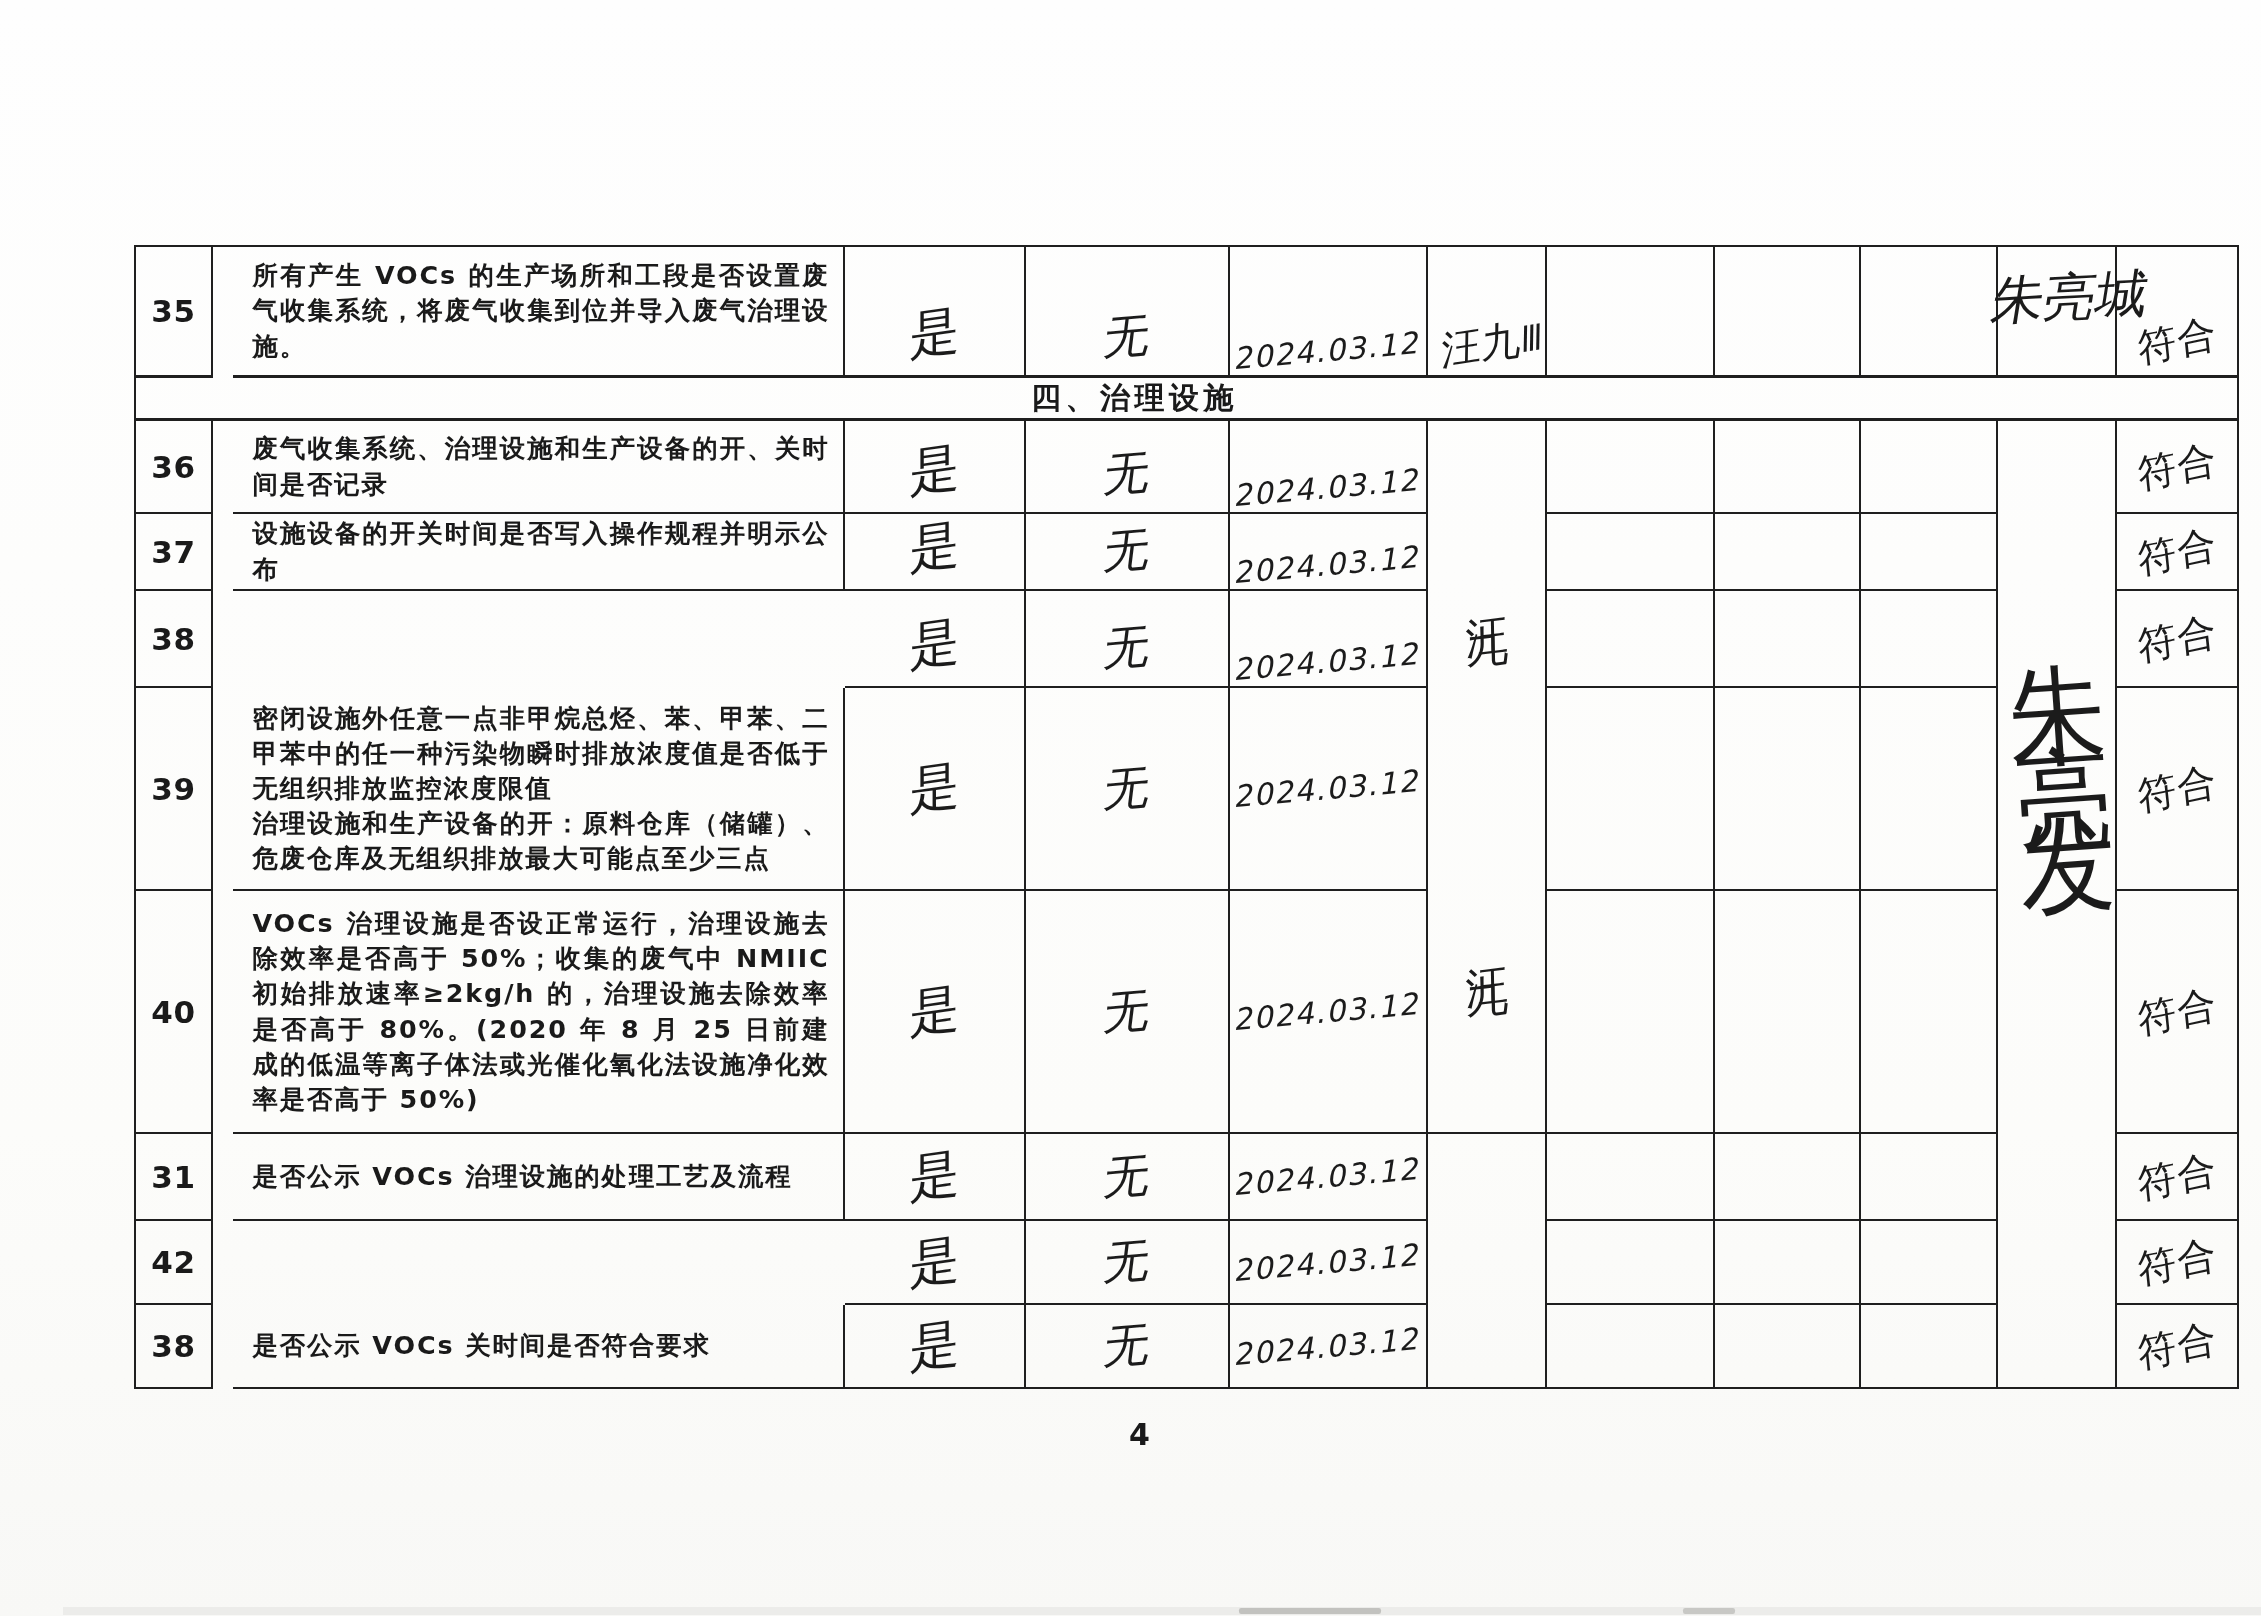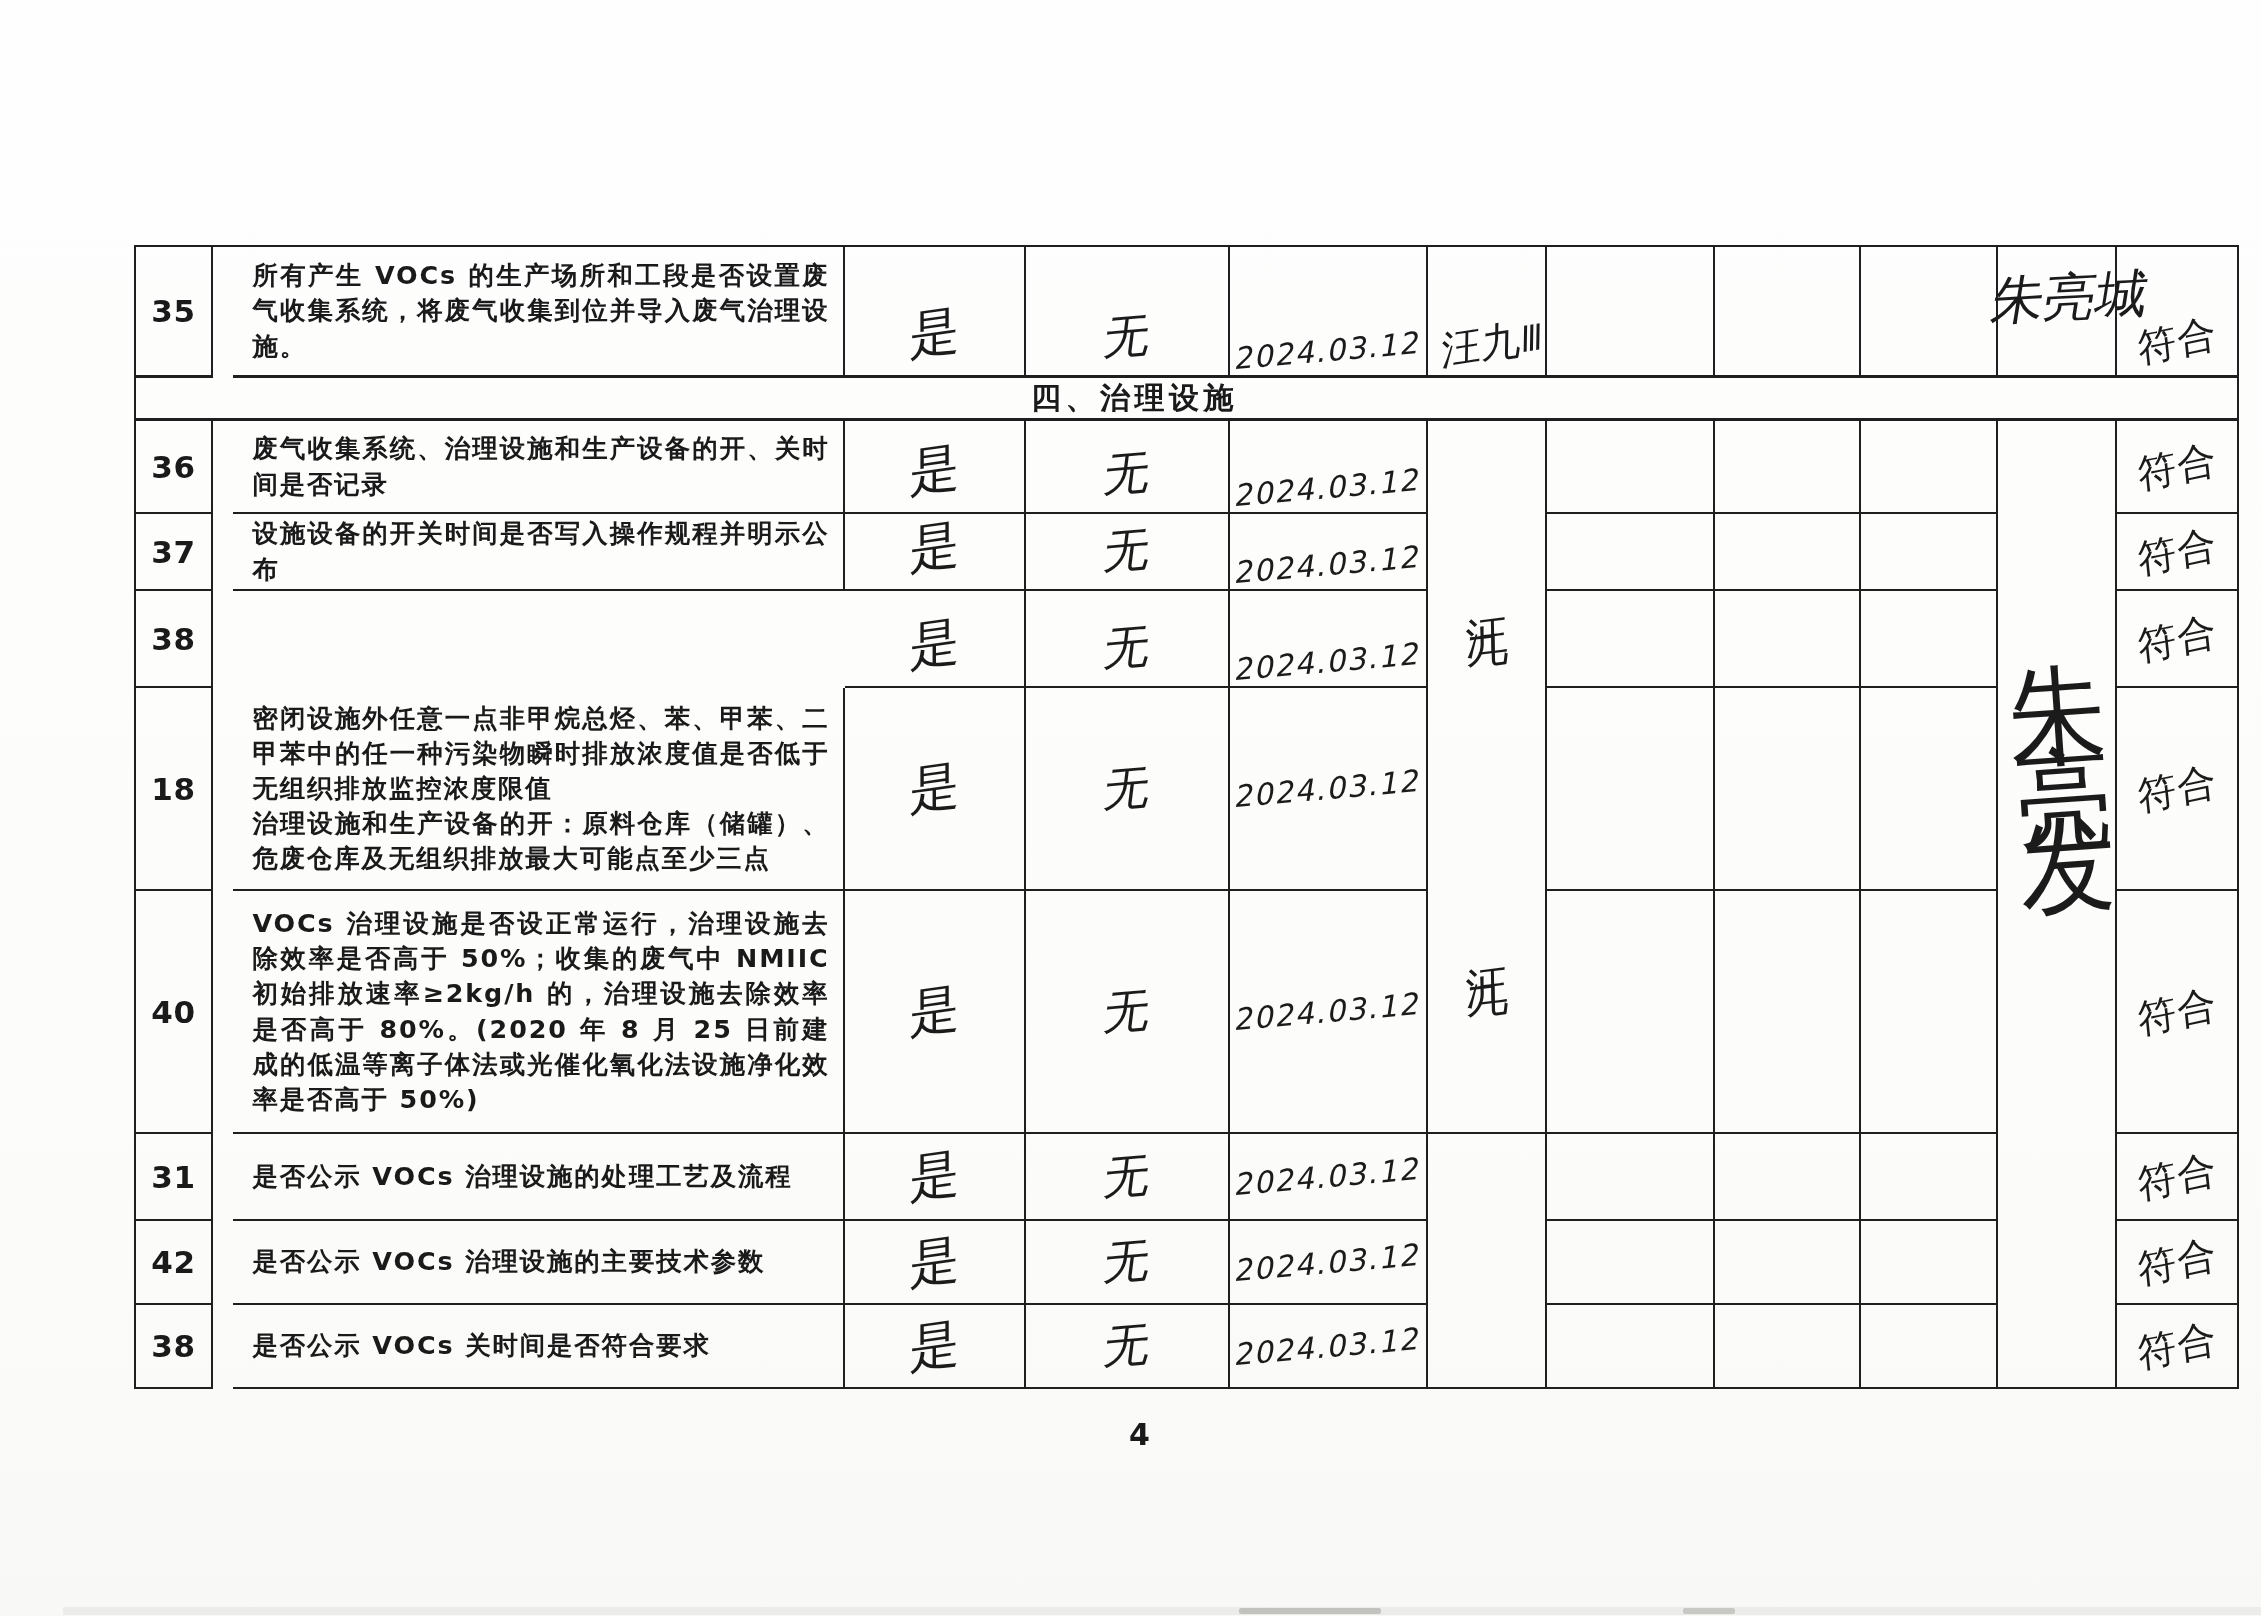--- a/index.html
+++ b/index.html
@@ -189,21 +189,21 @@
     <div class="cell low" style="grid-area:5/5">
         <span class="hw date">2024.03.12</span>
       </div>
     <div class="cell" style="grid-area:5/7"></div>
     <div class="cell" style="grid-area:5/8"></div>
     <div class="cell" style="grid-area:5/9"></div>
     <div class="cell" style="grid-area:5/11">
         <span class="hw result">符合</span>
       </div>
 
-    <div class="cell num" style="grid-area:6/1">18</div>
+    <div class="cell num" style="grid-area:6/1">39</div>
     <div class="cell item" style="grid-area:6/2">密闭设施外任意一点非甲烷总烃、苯、甲苯、二甲苯中的任一种污染物瞬时排放浓度值是否低于无组织排放监控浓度限值
 治理设施和生产设备的开：原料仓库（储罐）、危废仓库及无组织排放最大可能点至少三点</div>
     <div class="cell" style="grid-area:6/3">
         <span class="hw yes">是</span>
       </div>
     <div class="cell" style="grid-area:6/4">
         <span class="hw def">无</span>
       </div>
     <div class="cell" style="grid-area:6/5">
         <span class="hw date">2024.03.12</span>
@@ -245,21 +245,20 @@
         <span class="hw date">2024.03.12</span>
       </div>
     <div class="cell" style="grid-area:8/7"></div>
     <div class="cell" style="grid-area:8/8"></div>
     <div class="cell" style="grid-area:8/9"></div>
     <div class="cell" style="grid-area:8/11">
         <span class="hw result">符合</span>
       </div>
 
     <div class="cell num" style="grid-area:9/1">42</div>
-    <div class="cell item" style="grid-area:9/2">是否公示 VOCs 治理设施的主要技术参数</div>
     <div class="cell" style="grid-area:9/3">
         <span class="hw yes">是</span>
       </div>
     <div class="cell" style="grid-area:9/4">
         <span class="hw def">无</span>
       </div>
     <div class="cell" style="grid-area:9/5">
         <span class="hw date">2024.03.12</span>
       </div>
     <div class="cell" style="grid-area:9/7"></div>

